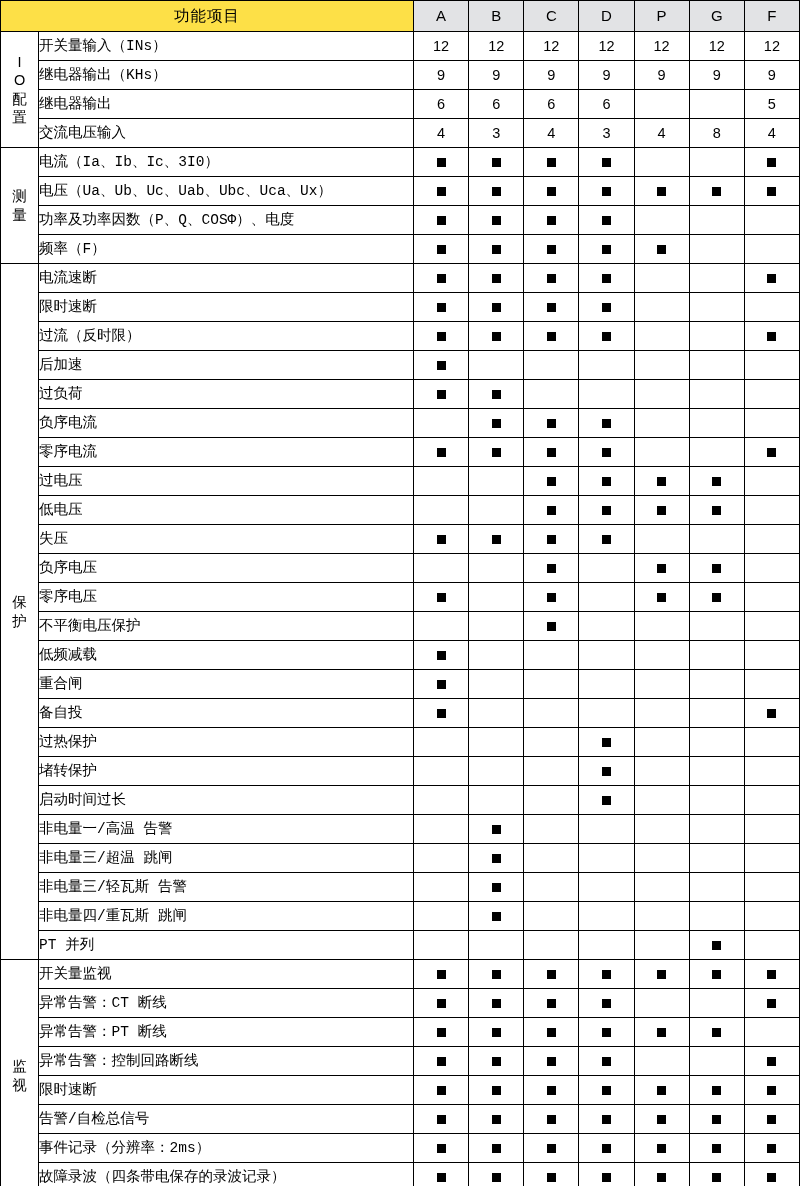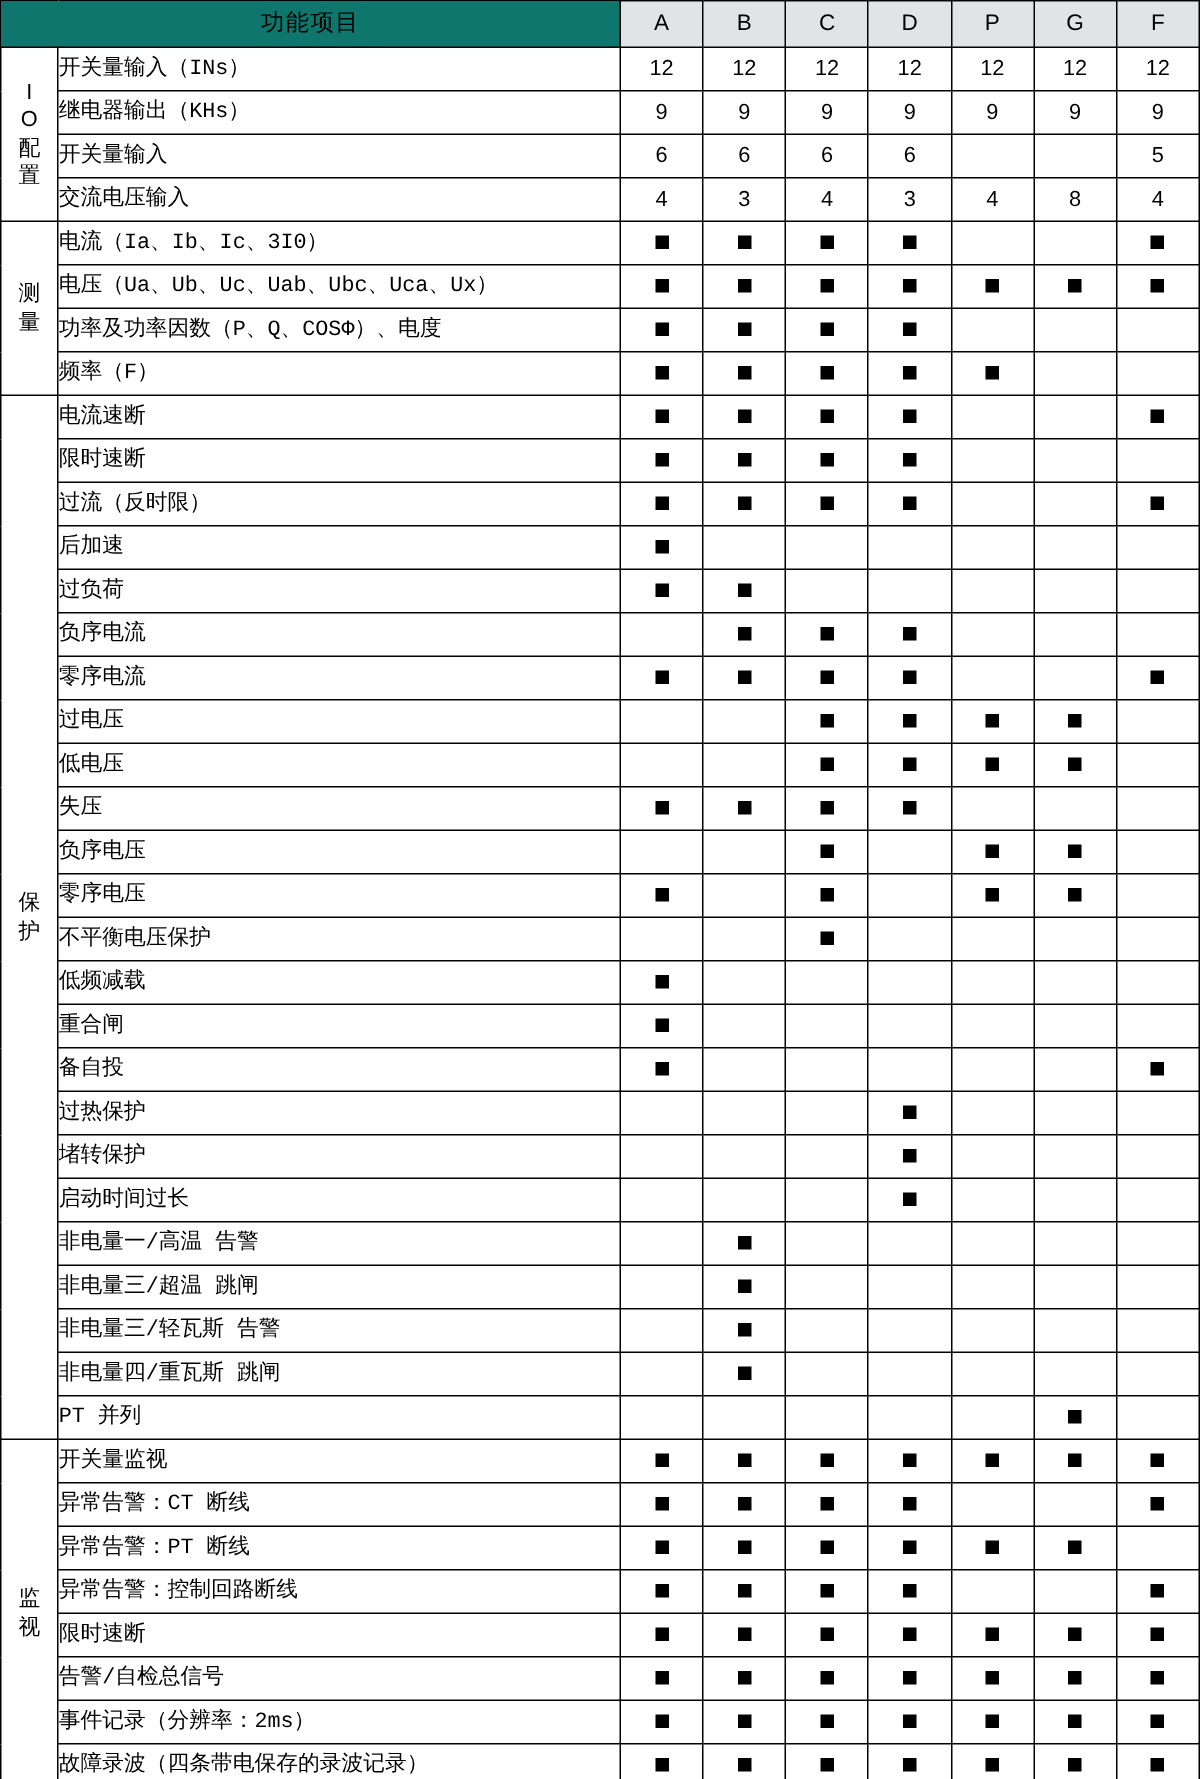--- a/index.html
+++ b/index.html
@@ -51,21 +51,21 @@
     text-align:center;
   }
   
   tr.head td{
     background:#e2e3e5;
     text-align:center;
     height:30px;
     font-size:15px;
   }
   tr.head td.htitle{
-    background:#0f766e;
+    background:#fde047;
     font-size:15.5px;
     letter-spacing:1px;
   }
   tr.head td.hmod{
     background:#e2e3e5;
     font-size:15px;
   }
   .dot{
     display:inline-block;
     width:9px;height:9px;
@@ -119,21 +119,21 @@
           <td class="item">继电器输出（KHs）</td>
           <td class="val">9</td>
           <td class="val">9</td>
           <td class="val">9</td>
           <td class="val">9</td>
           <td class="val">9</td>
           <td class="val">9</td>
           <td class="val">9</td>
         </tr>
         <tr>
-          <td class="item">开关量输入</td>
+          <td class="item">继电器输出</td>
           <td class="val">6</td>
           <td class="val">6</td>
           <td class="val">6</td>
           <td class="val">6</td>
           <td class="val"></td>
           <td class="val"></td>
           <td class="val">5</td>
         </tr>
         <tr>
           <td class="item">交流电压输入</td>

